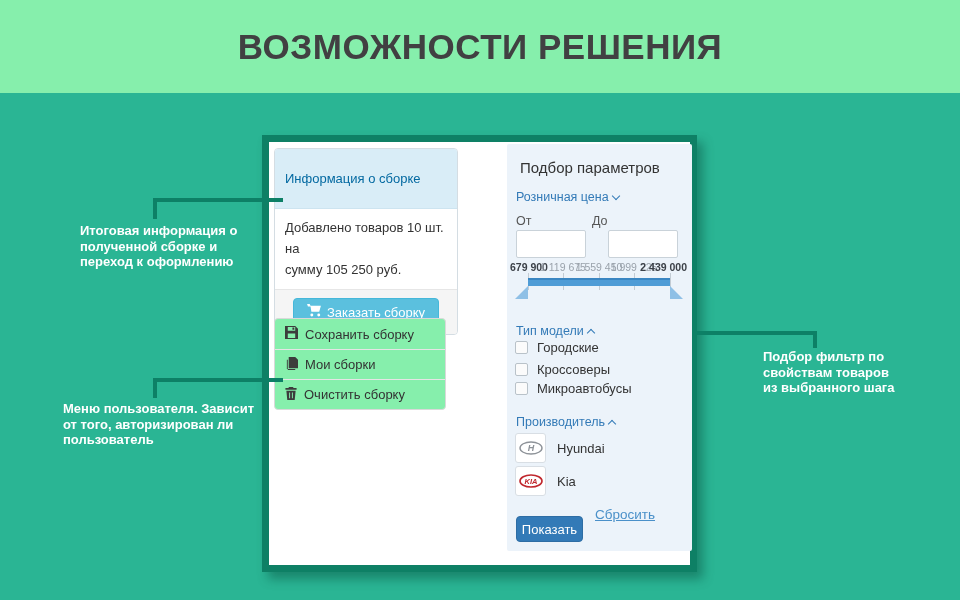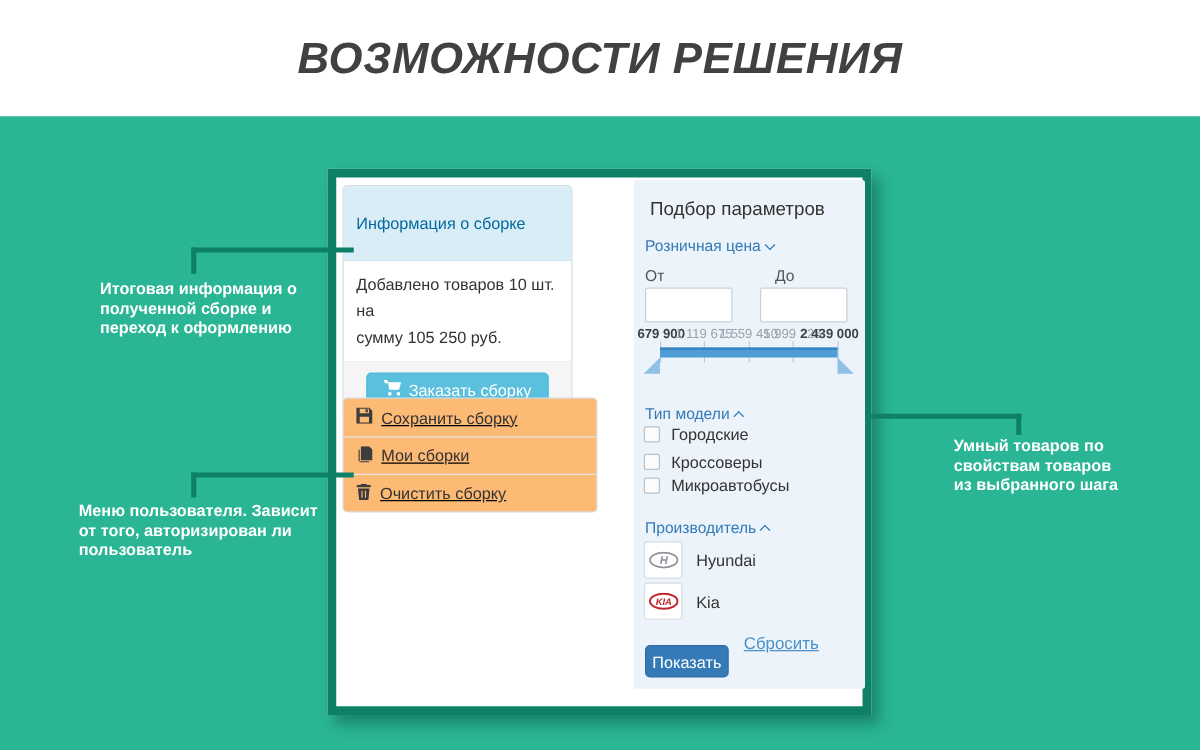--- a/index.html
+++ b/index.html
@@ -1,42 +1,42 @@
 <!DOCTYPE html>
 <html><head>
 <meta charset="utf-8">
 <style>
   * { margin:0; padding:0; box-sizing:border-box; }
   html,body { width:960px; height:600px; font-family:"Liberation Sans", sans-serif; }
   #stage { position:relative; width:960px; height:600px; background:#2ab594; overflow:hidden; }
 
   
-  .header-band { position:absolute; left:0; top:0; width:960px; height:93px; background:#ffffff;font-style:italic; }
+  .header-band { position:absolute; left:0; top:0; width:960px; height:93px; background:#86efac; }
   .page-title { width:100%; text-align:center; line-height:93px; font-size:35px; font-weight:bold;
                 color:#414042; letter-spacing:0.5px; }
 
   
   .card { position:absolute; left:262px; top:135px; width:435px; height:437px; background:#ffffff;
           border:7px solid #0e8065; box-shadow:6px 7px 10px rgba(6,76,60,0.45); }
 
   
   .info-panel { position:absolute; left:5px; top:6px; width:184px; background:#fff;
                 border:1px solid #d4dde3; border-radius:4px; }
   .info-panel-header { background:#d9edf7; color:#0369a1; font-size:13px; padding:22px 10px;
                        border-bottom:1px solid #cde4f0; border-radius:3px 3px 0 0; }
   .info-panel-body { padding:9px 10px; font-size:13px; color:#333; line-height:1.6; }
   .info-panel-footer { background:#f5f5f5; border-top:1px solid #e6e6e6; padding:8px 0;
                        text-align:center; border-radius:0 0 3px 3px; }
   .order-btn { display:inline-flex; align-items:center; gap:6px; background:#5bc0de;
                border:1px solid #46b8da; color:#fff; font-size:13px; padding:5px 13px;
                border-radius:4px; cursor:pointer; }
 
   
-  .menu-list { position:absolute; left:5px; top:176px; width:204px; background:#fdba74;
-               border:1px solid #d9d9d9; border-radius:4px;text-decoration:underline; }
+  .menu-list { position:absolute; left:5px; top:176px; width:172px; background:#86efac;
+               border:1px solid #d9d9d9; border-radius:4px; }
   .menu-item { display:flex; align-items:center; gap:7px; height:30px; padding:0 10px;
                font-size:13px; color:#333; border-top:1px solid #e5e5e5; cursor:pointer; }
   .menu-item:first-child { border-top:none; }
   .menu-item svg { flex:0 0 auto; }
 
   
   .filter-panel { position:absolute; left:238px; top:2px; width:185px; height:407px;
                   background:#ecf3fa; border-radius:2px; }
   .filter-title { position:absolute; left:13px; top:15px; font-size:15px; color:#333; }
   .filter-link { position:absolute; font-size:12.5px; color:#337ab7; cursor:pointer; white-space:nowrap; }
@@ -138,21 +138,21 @@
     </div>
 
     <div class="filter-panel">
       <div class="filter-title">Подбор параметров</div>
 
       <div class="filter-link" style="left:9px; top:46px;">
         <span>Розничная цена</span><span class="chev down"></span>
       </div>
 
       <div class="range-label" style="left:9px; top:70px;text-align:center;">От</div>
-      <div class="range-label" style="left:113px; top:70px;">До</div>
+      <div class="range-label" style="left:85px; top:70px;">До</div>
       <input class="range-input" style="left: 9px; top: 86px;">
       <input class="range-input" style="left: 101px; top: 86px;">
 
       <div class="slider-labels">
         <span class="edge first">679 900</span>
         <span style="left:56px;">1 119 675</span>
         <span style="left:92px;">1 559 450</span>
         <span style="left:127px;">1 999 225</span>
         <span class="edge last">2 439 000</span>
       </div>
@@ -219,18 +219,18 @@
     <div>Итоговая информация о</div>
     <div>полученной сборке и</div>
     <div>переход к оформлению</div>
   </div>
   <div class="annotation" style="left:63px; top:401px;">
     <div>Меню пользователя. Зависит</div>
     <div>от того, авторизирован ли</div>
     <div>пользователь</div>
   </div>
   <div class="annotation" style="left:763px; top:349px;">
-    <div>Умный товаров по</div>
+    <div>Подбор фильтр по</div>
     <div>свойствам товаров</div>
     <div>из выбранного шага</div>
   </div>
 
 </div>
 
 </body></html>

